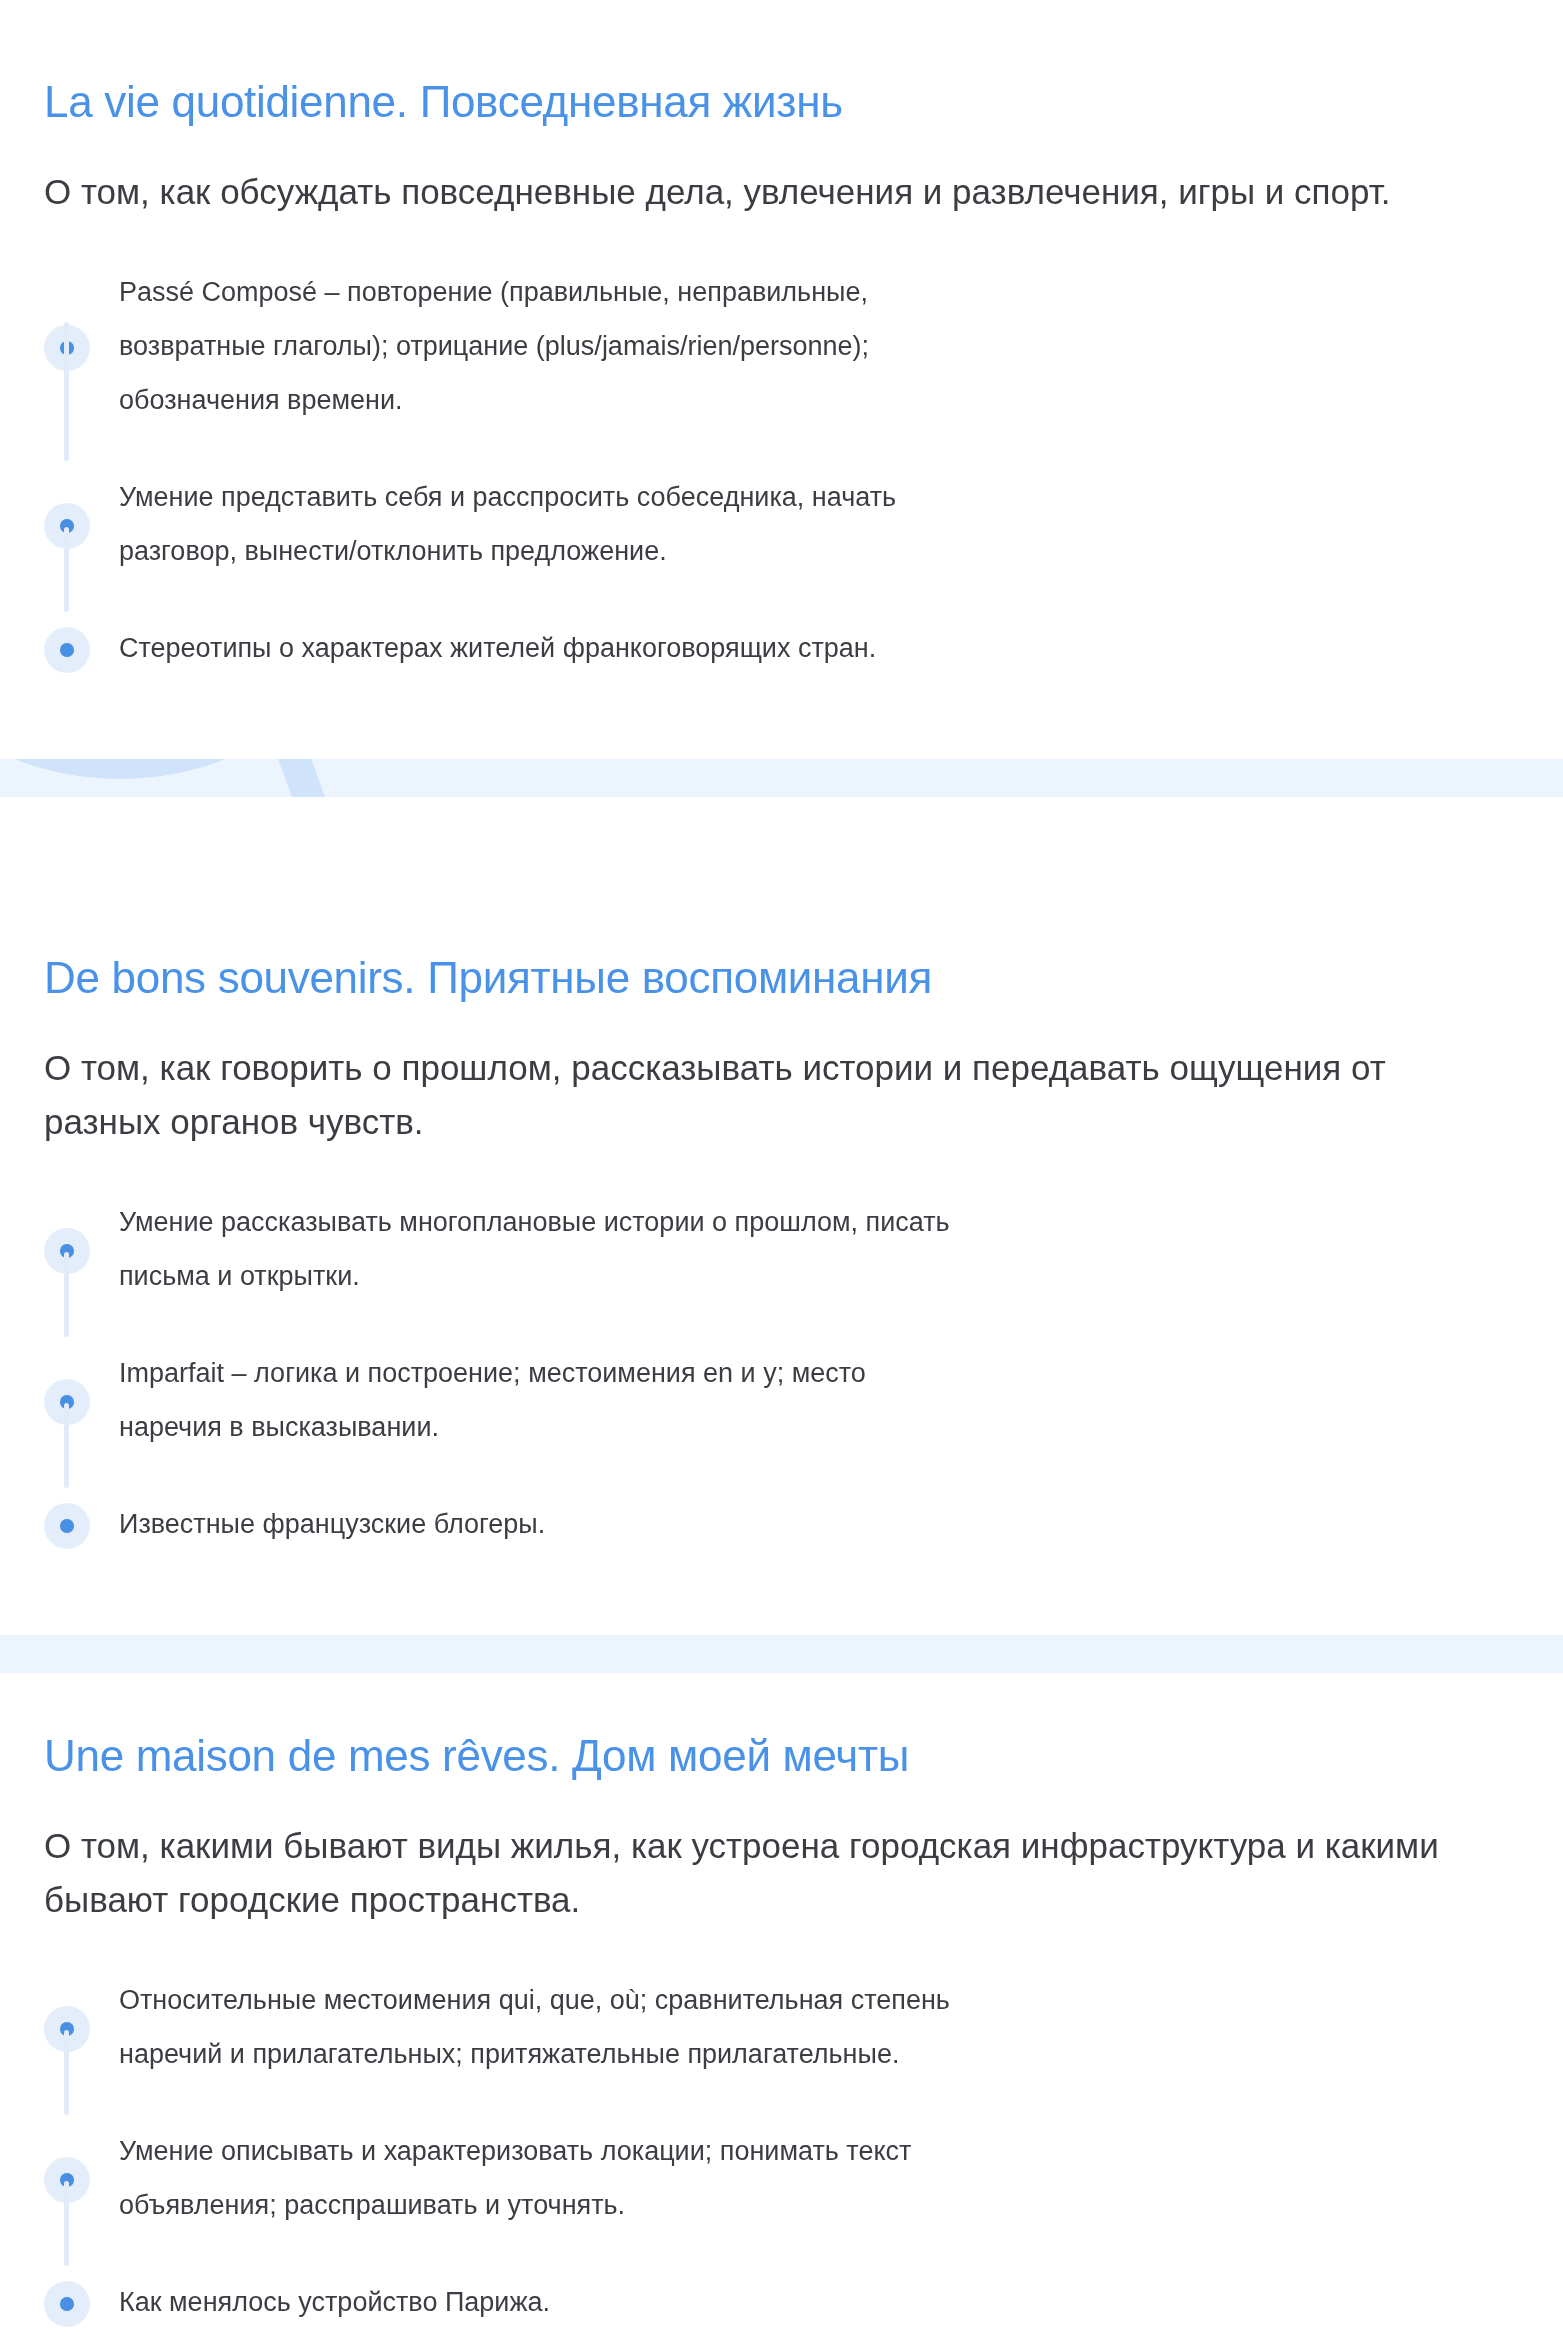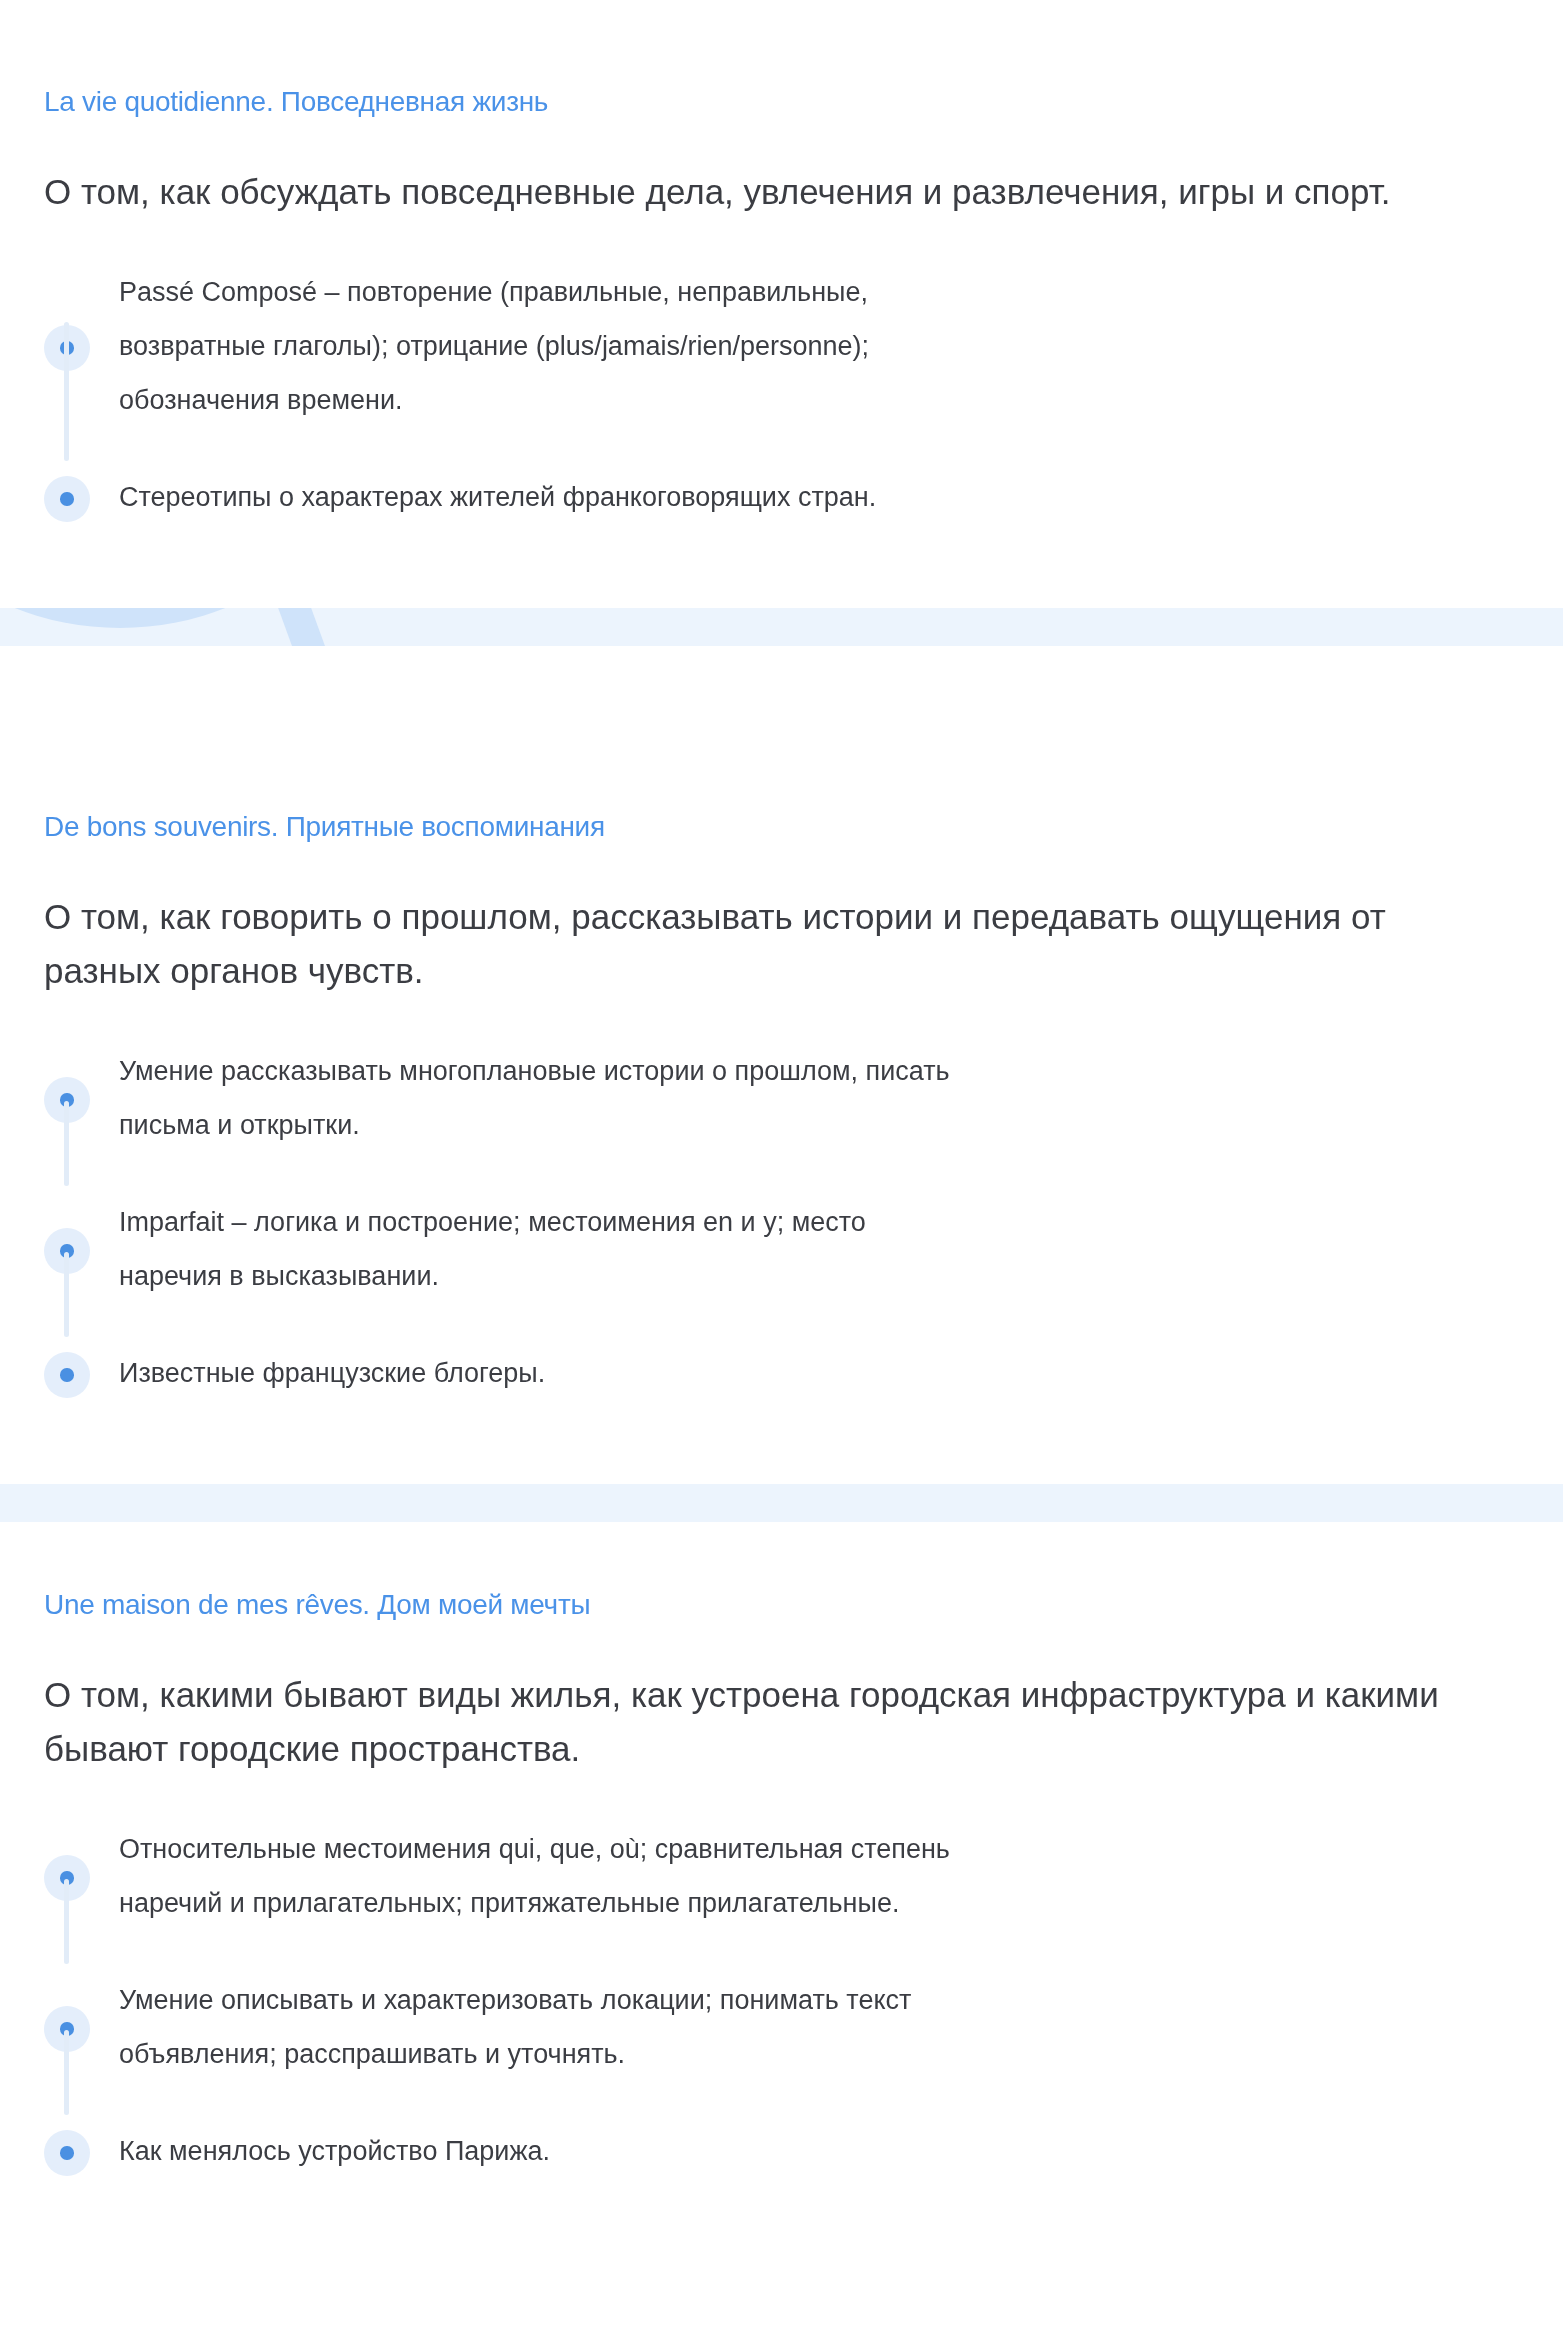--- a/index.html
+++ b/index.html
@@ -22,21 +22,21 @@
     font-family:"Liberation Sans","DejaVu Sans",sans-serif;
     color:var(--text);
   }
   .page{width:1564px;position:relative;}
   .course-section{padding:0 38px 0 44px;}
   .course-section.first{padding-top:75px;}
   .course-section.second{padding-top:106px;margin-top:48px;}
   .course-section.third{padding-top:56px;}
   .section-title{
     margin:0 0 36px 0;
-    font-size:28px;
+    font-size:44px;
     line-height:54px;
     font-weight:400;
     color:var(--accent);
     letter-spacing:-0.3px;
   }
   .section-description{
     margin:0 0 46px 0;
     font-size:35px;
     line-height:54px;
     white-space:pre-line;
@@ -129,20 +129,27 @@
             <span class="bullet-dot"></span>
           </span>
         <p class="topic-text">Passé Composé – повторение (правильные, неправильные,
 возвратные глаголы); отрицание (plus/jamais/rien/personne);
 обозначения времени.</p>
       </li>
       <li class="topic-item">
         <span class="bullet-marker">
             <span class="bullet-dot"></span>
           </span>
+        <p class="topic-text">Умение представить себя и расспросить собеседника, начать
+разговор, вынести/отклонить предложение.</p>
+      </li>
+      <li class="topic-item">
+        <span class="bullet-marker">
+            <span class="bullet-dot"></span>
+          </span>
         <p class="topic-text">Стереотипы о характерах жителей франкоговорящих стран.</p>
       </li>
     </ul>
   </section>
 
   <div class="divider-band">
     <span class="band-circle-arc"></span>
     <span class="band-stripe"></span>
   </div>
 

